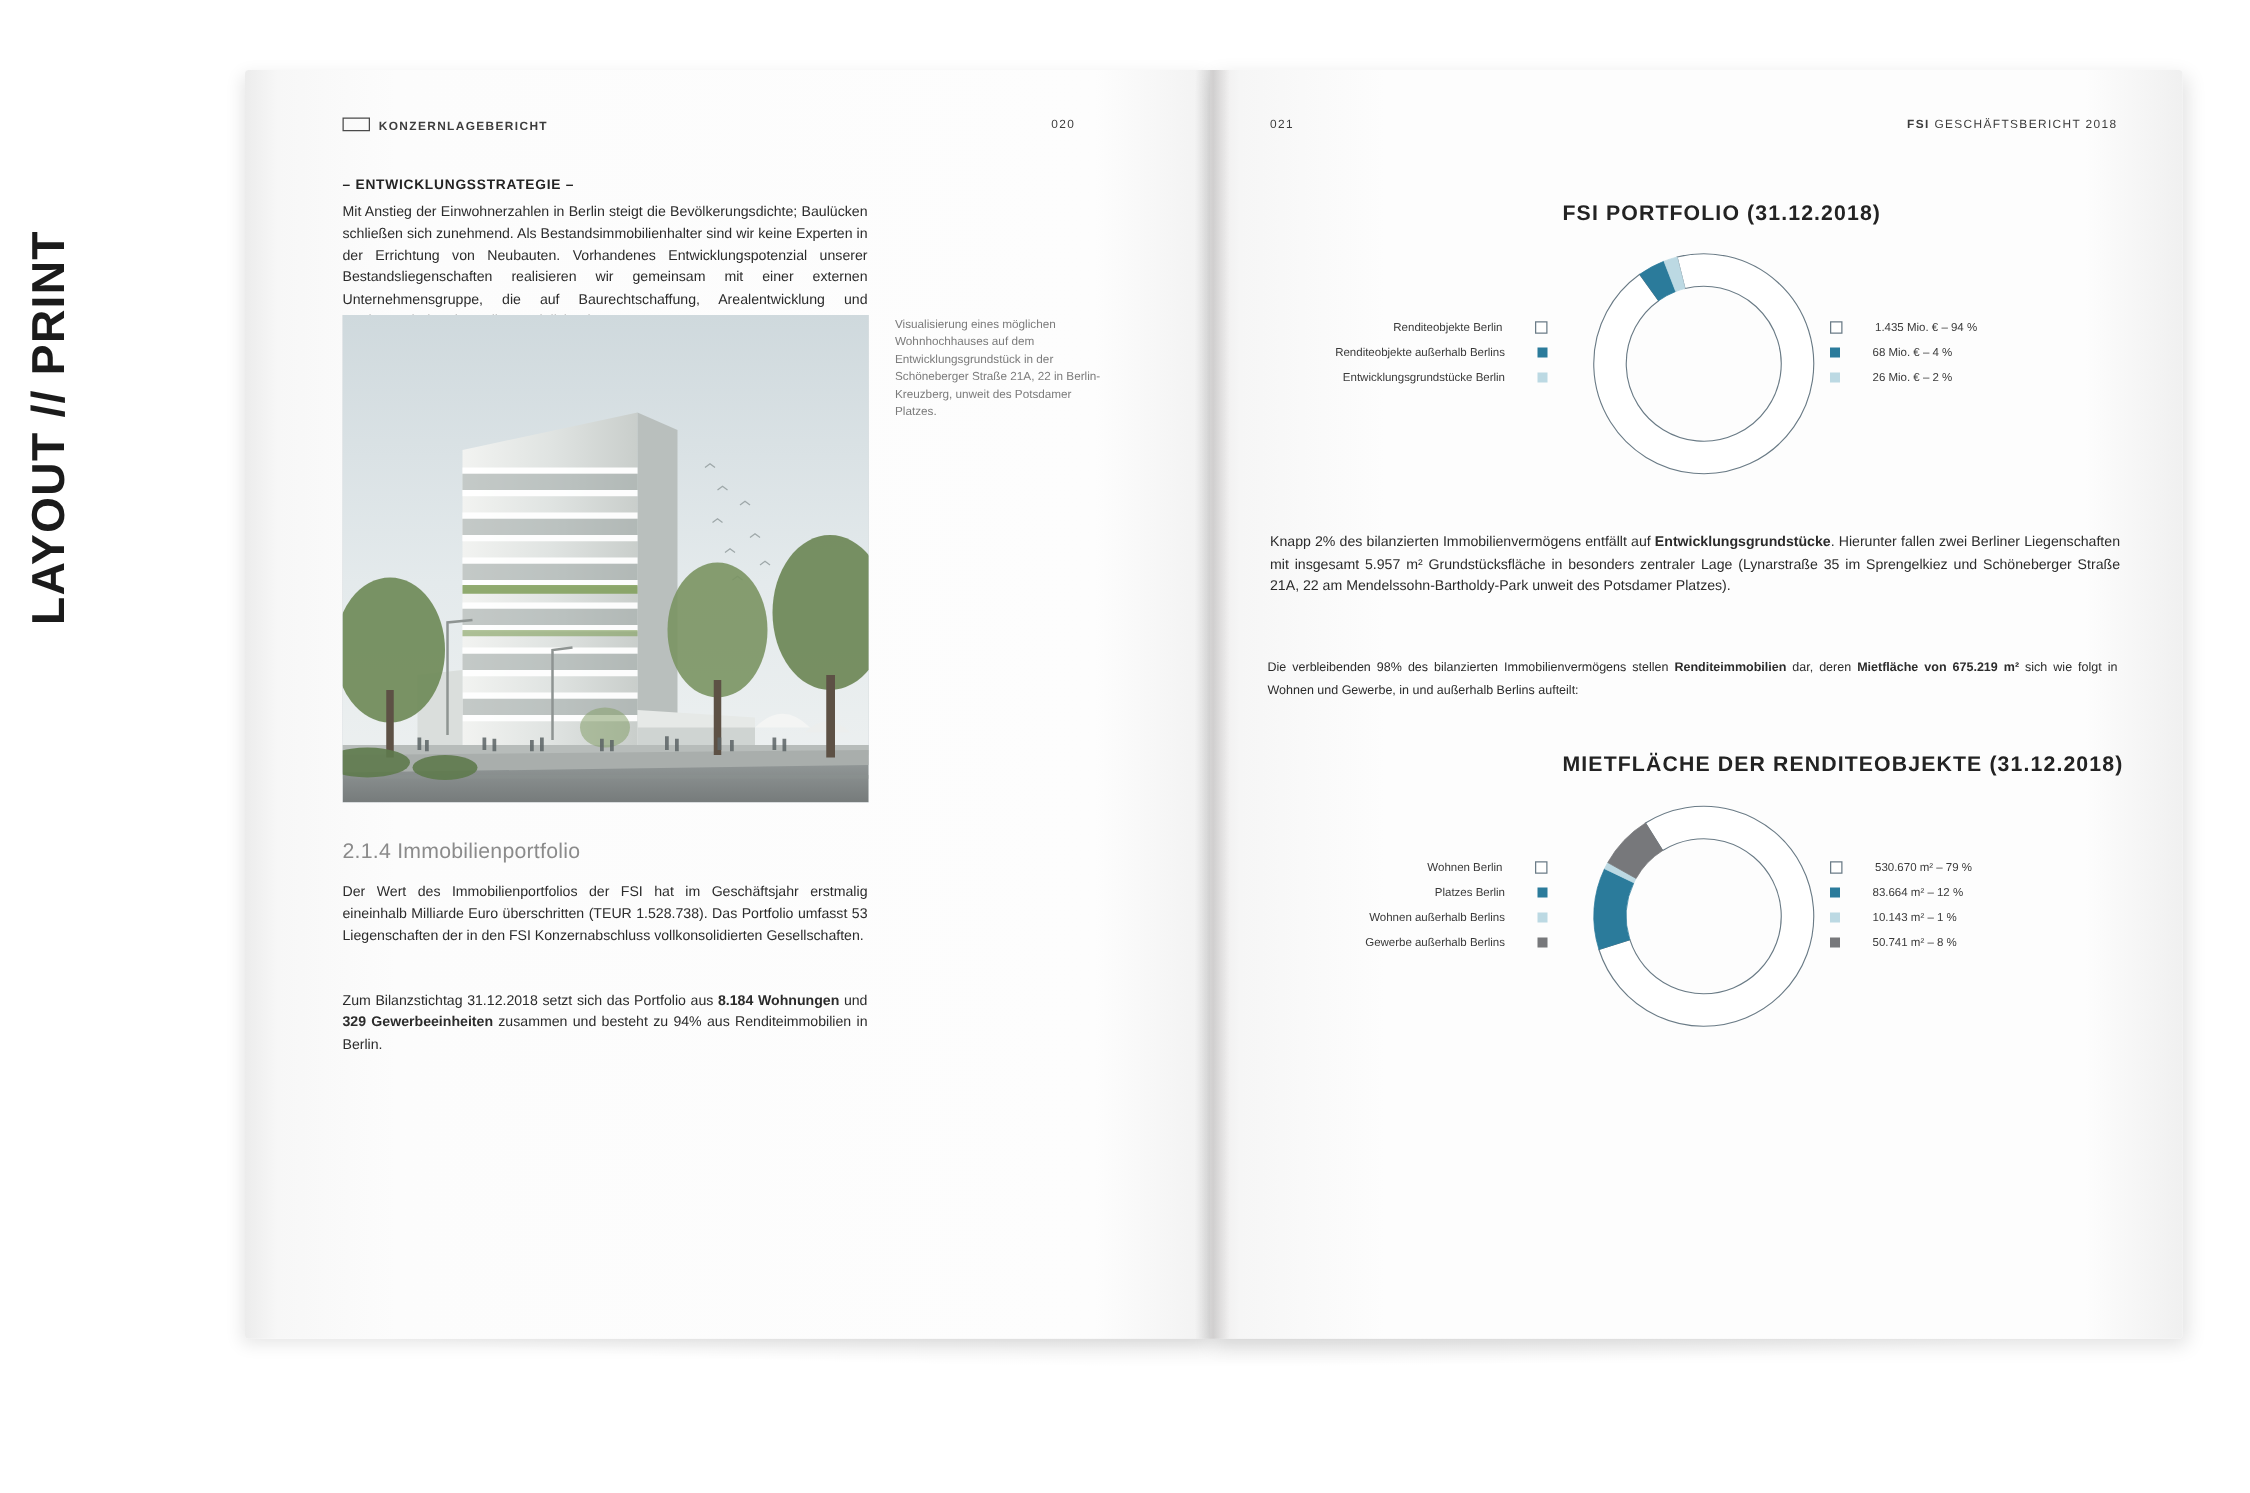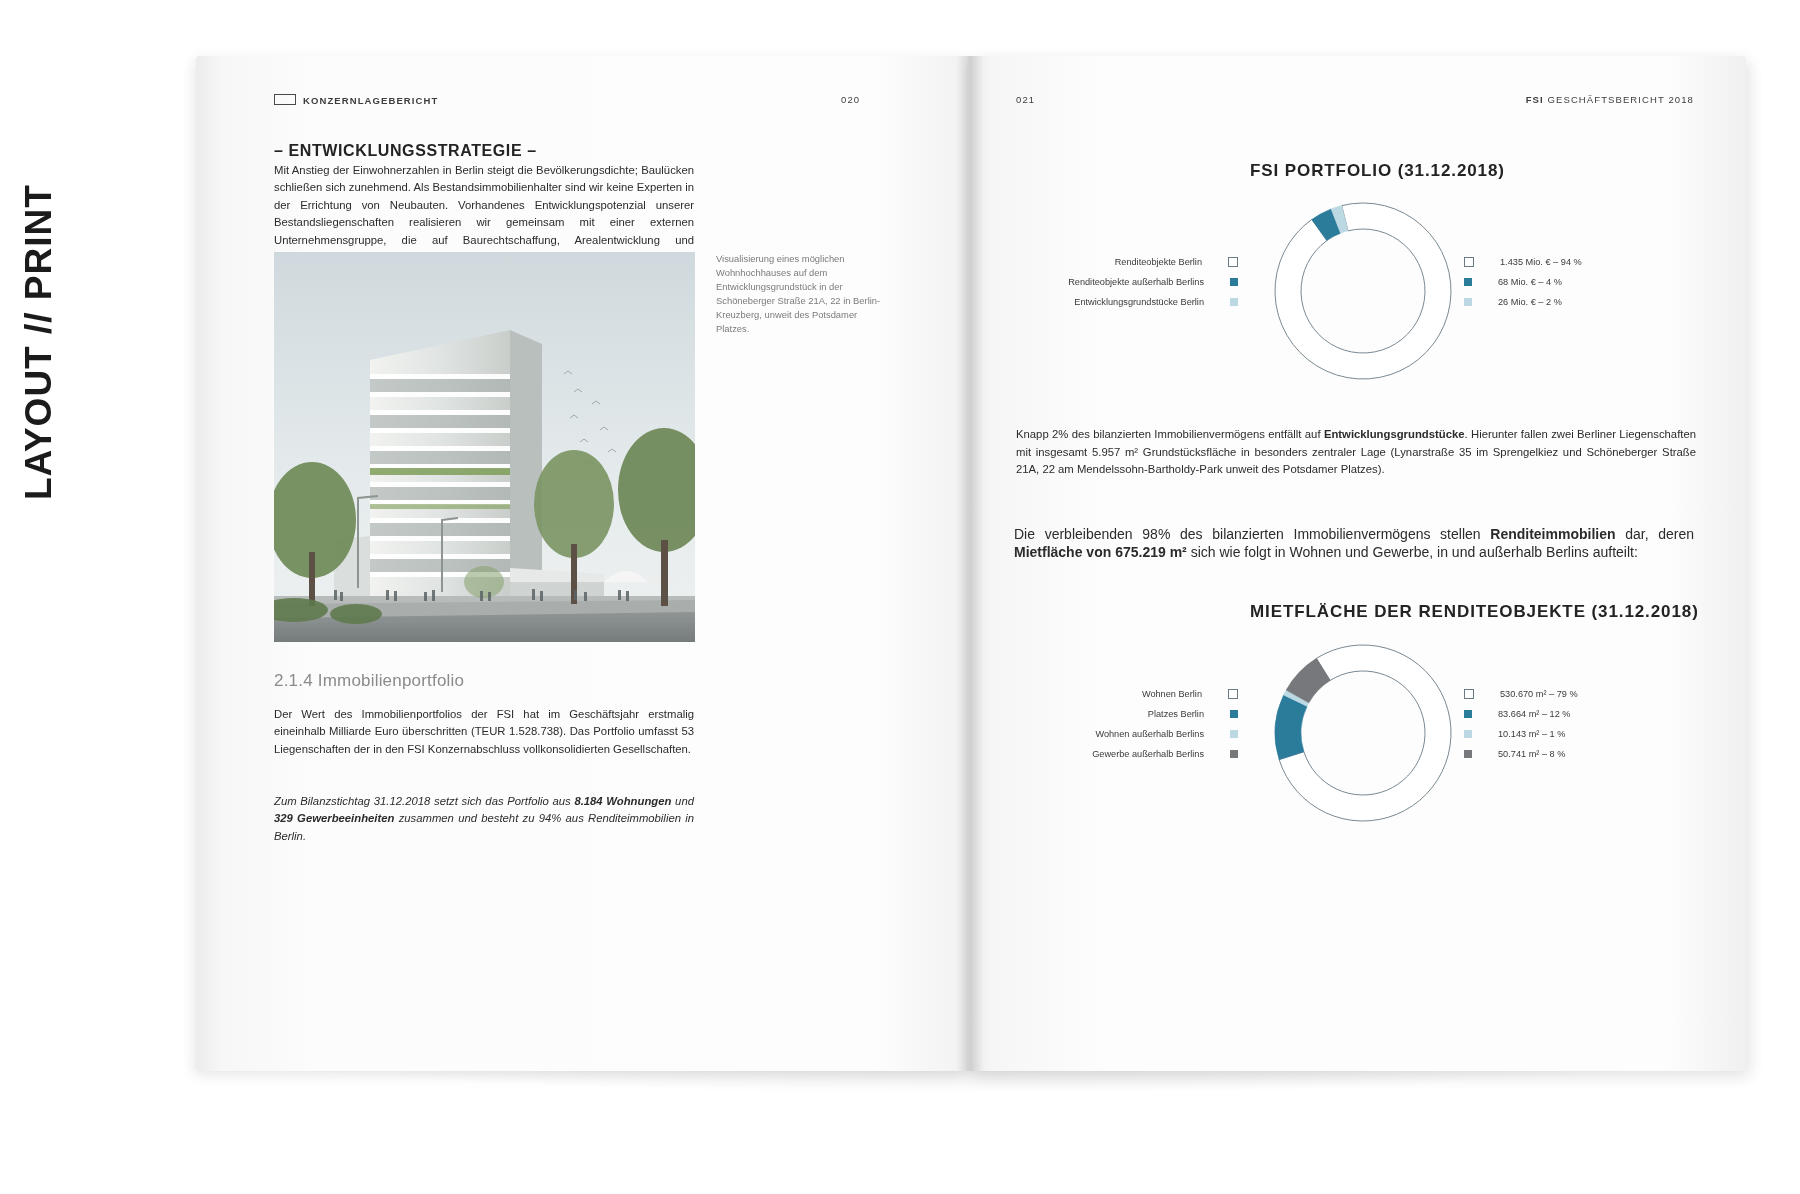--- a/index.html
+++ b/index.html
@@ -112,21 +112,21 @@
     border: 1.3px solid #4a4a4a;
     margin-right: 7px;
     vertical-align: -1px;
   }
 
   
   #l-strategy-title {
     position: absolute;
     left: 78px;
     top: 86px;
-    font-size: 16px;
+    font-size: 11px;
     font-weight: bold;
     letter-spacing: 0.6px;
     color: #232323;
   }
 
   #l-strategy-body {
     position: absolute;
     left: 78px;
     top: 106px;
     width: 420px;
@@ -178,21 +178,20 @@
 
   #l-para2 {
     position: absolute;
     left: 78px;
     top: 737px;
     width: 420px;
     font-size: 11.3px;
     line-height: 17.4px;
     color: #2b2b2b;
     text-align: justify;
-    font-style: italic;
   }
 
   b, strong { font-weight: bold; }
 
   
   .chart-title {
     position: absolute;
     font-size: 17px;
     font-weight: bold;
     letter-spacing: 0.9px;
@@ -243,21 +242,21 @@
     line-height: 17.6px;
     color: #2b2b2b;
     text-align: justify;
   }
 
   #r-para2 {
     position: absolute;
     left: 46px;
     top: 470px;
     width: 680px;
-    font-size: 14px;
+    font-size: 10px;
     line-height: 17.6px;
     color: #2b2b2b;
     text-align: justify;
   }
 
   
   .render-svg { display: block; }
 </style>
 </head>
 <body>

